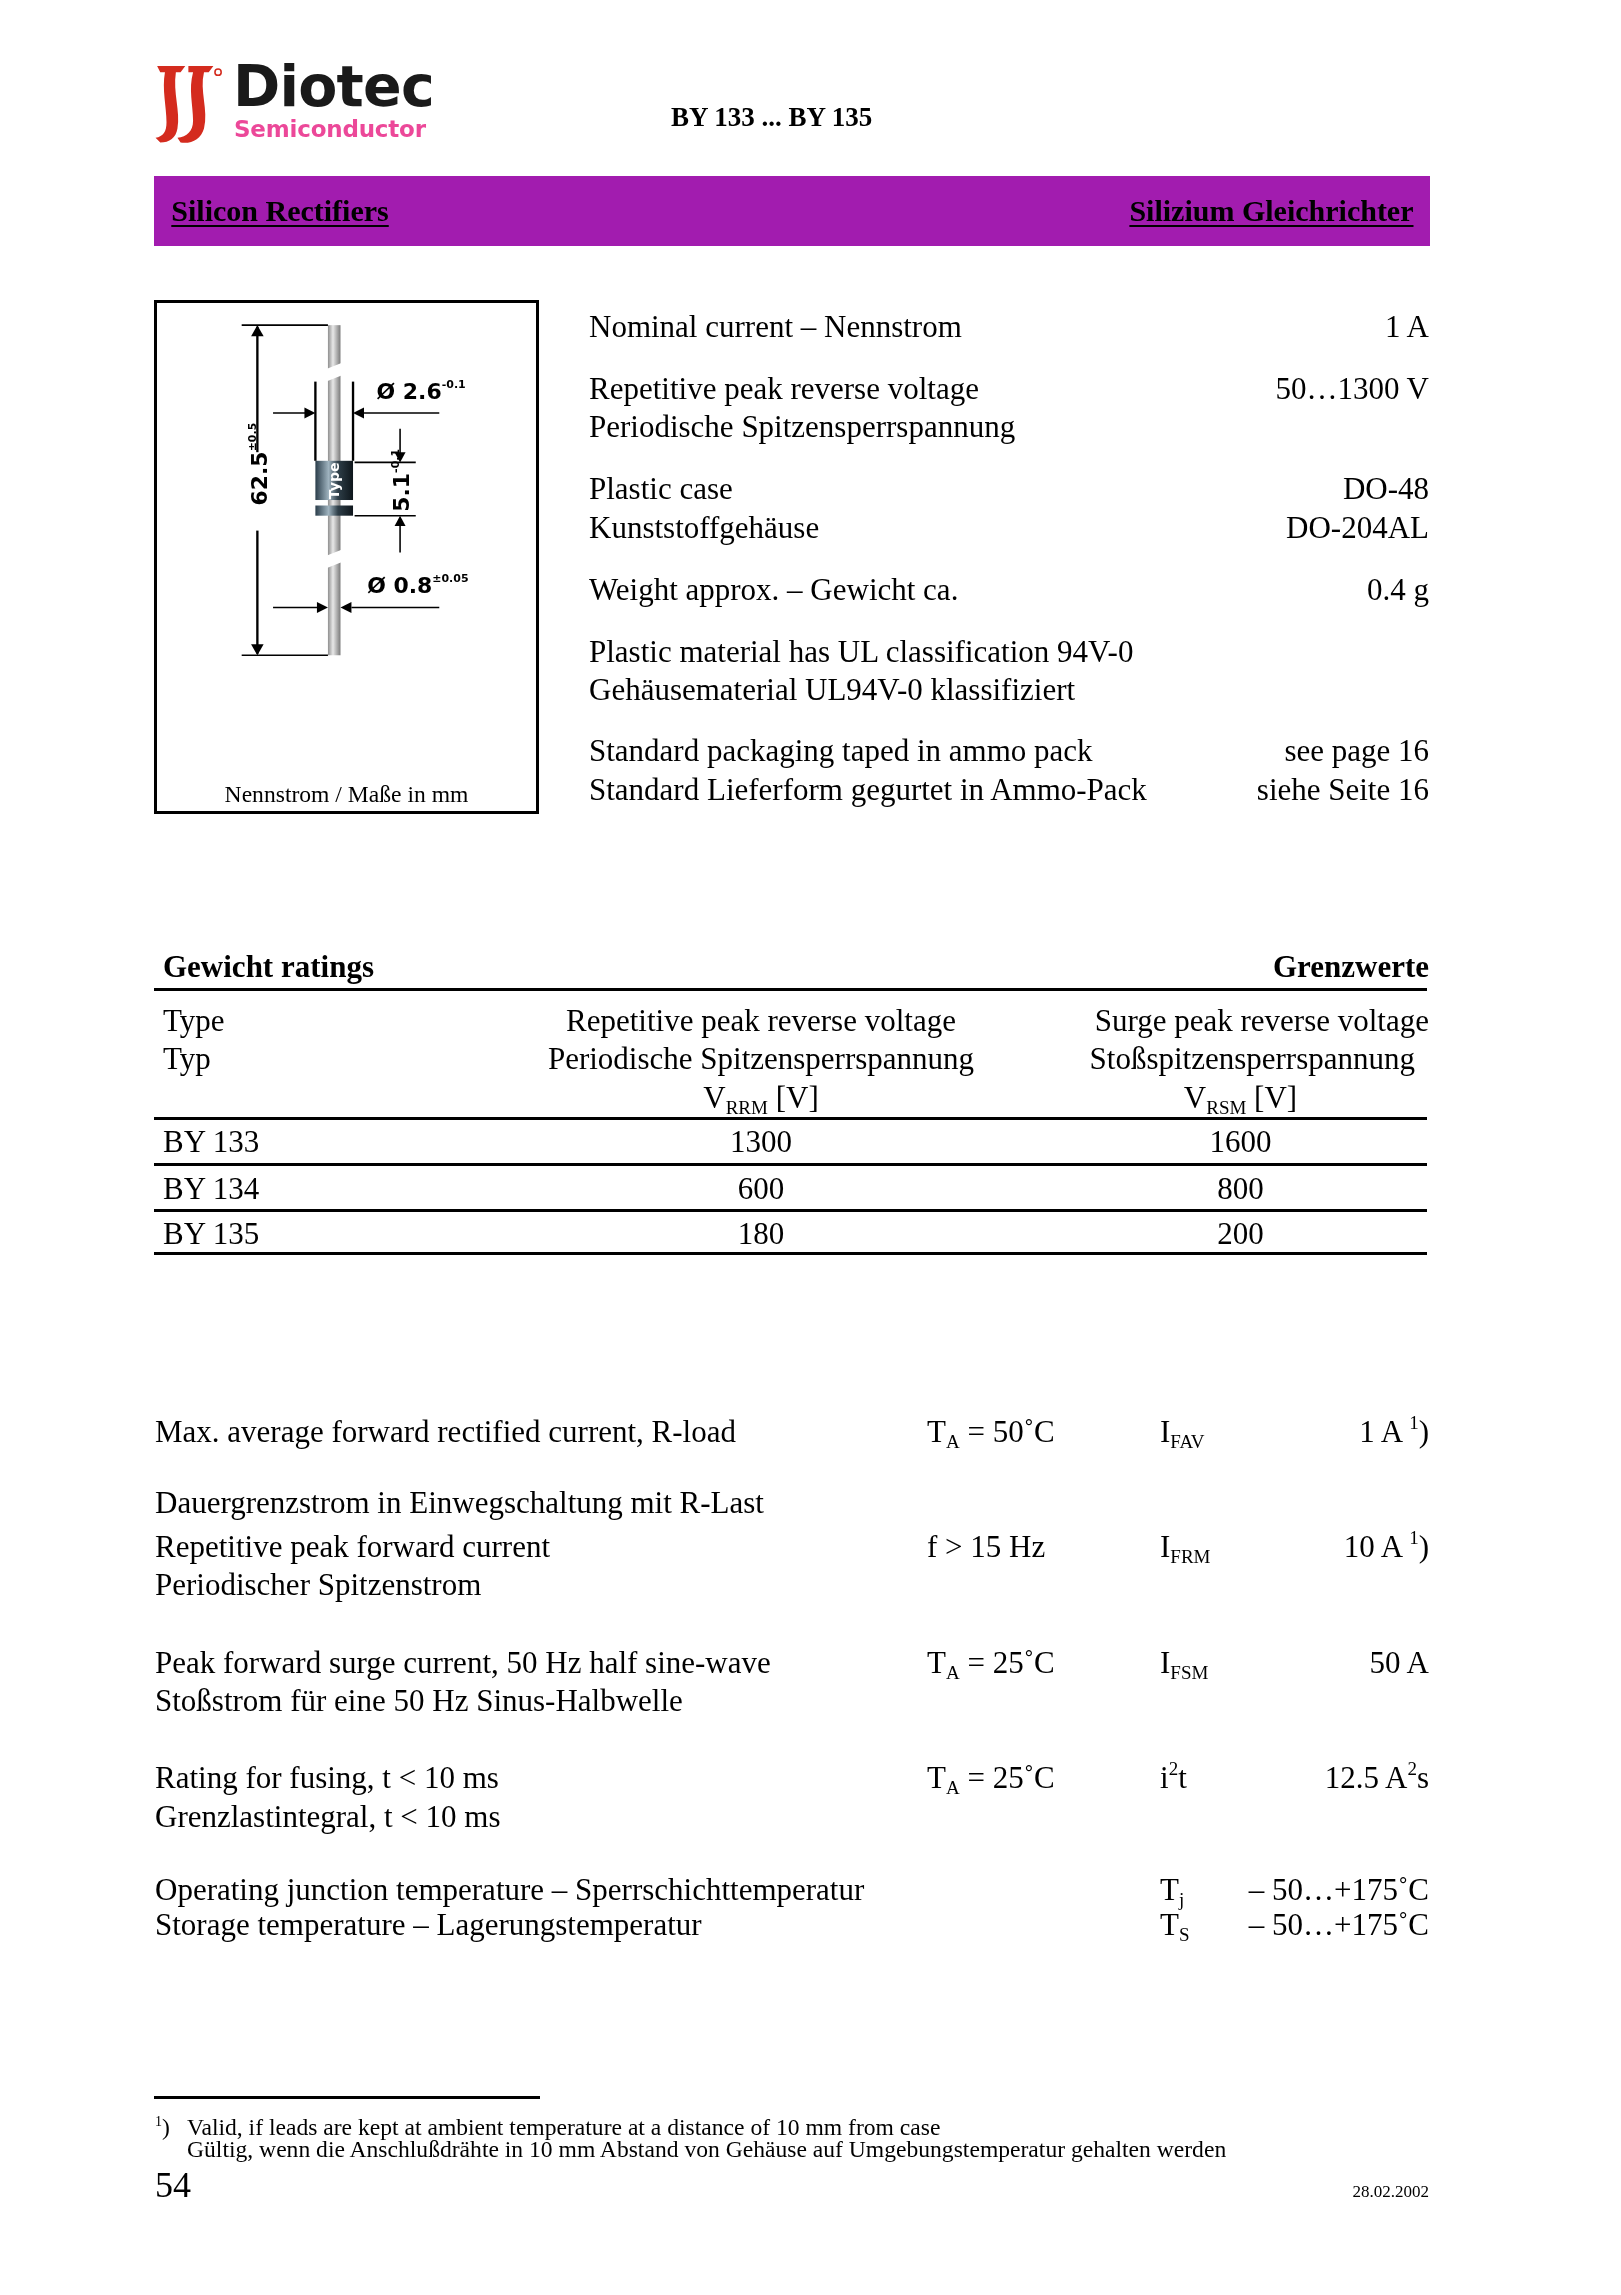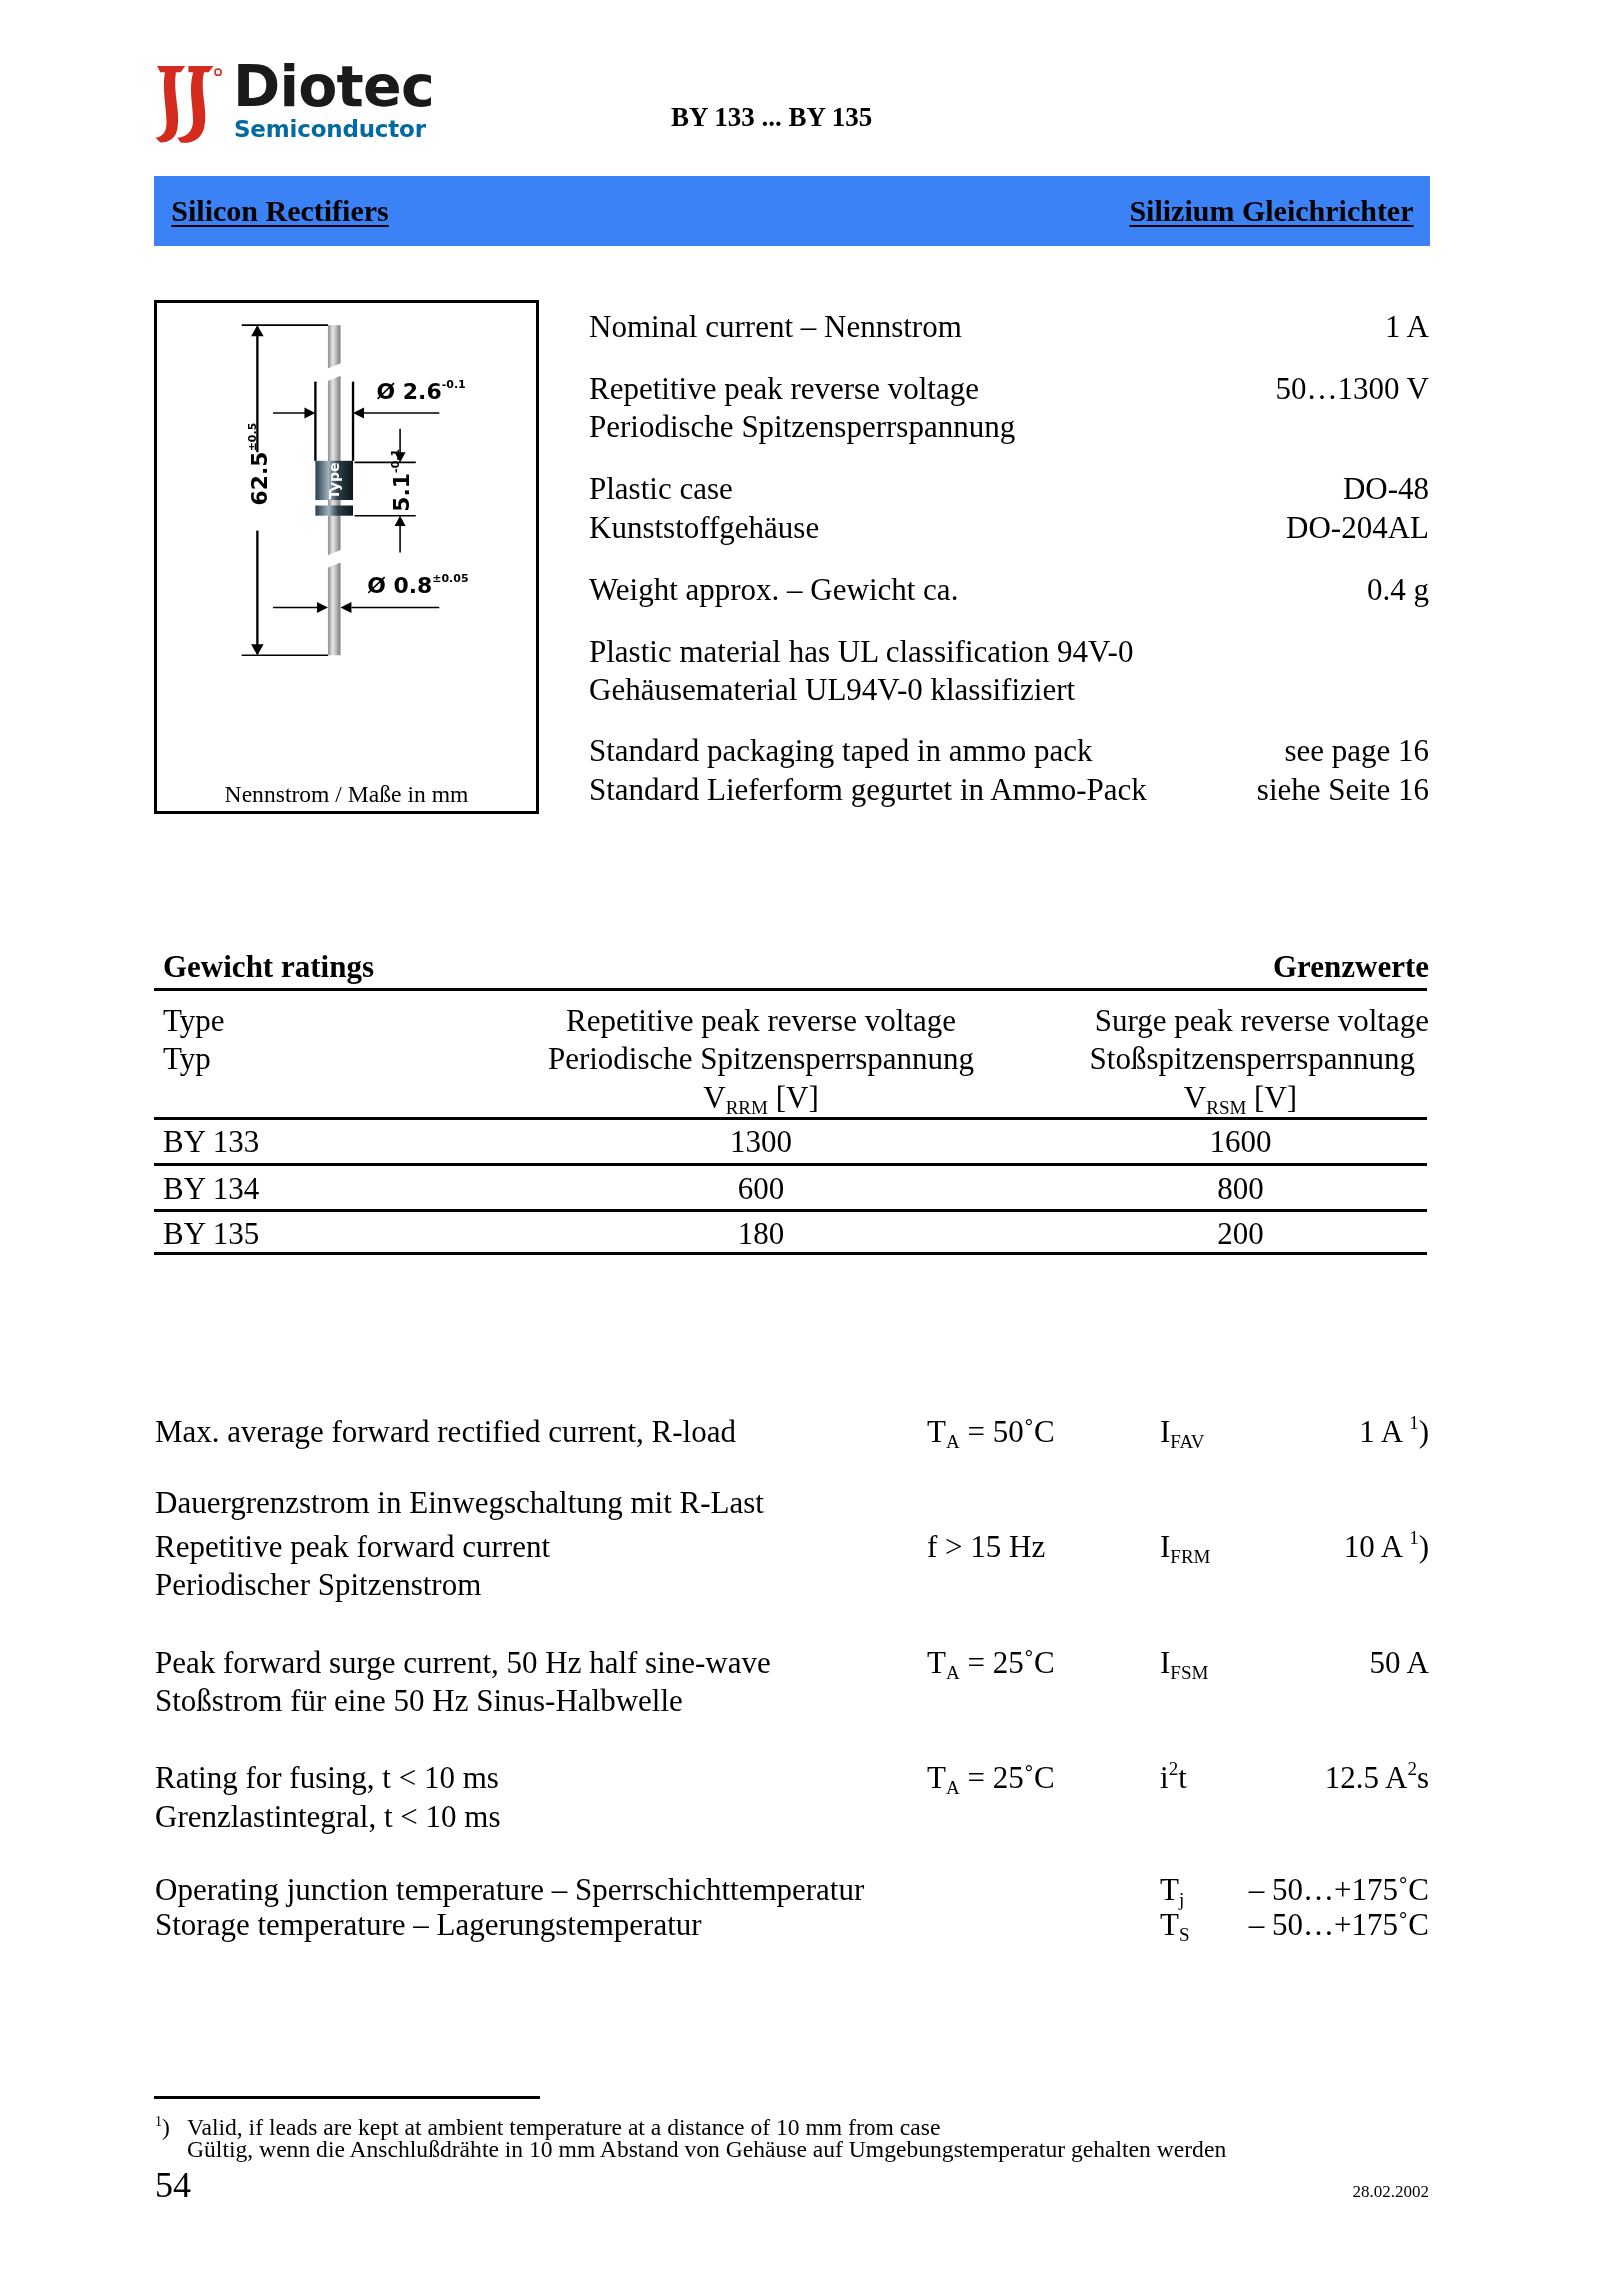--- a/index.html
+++ b/index.html
@@ -7,24 +7,24 @@
   .abs{position:absolute;}
   .t{font-size:31px;line-height:38px;white-space:nowrap;}
   .r{text-align:right;}
   .c{text-align:center;}
   sub{font-size:19px;vertical-align:-6.3px;line-height:0;}
   sup{font-size:19px;vertical-align:12.6px;line-height:0;}
 
   
   #logo{left:154px;top:61px;width:283px;height:88px;}
   #logo .word{position:absolute;left:79px;top:-6.3px;font-family:"DejaVu Sans","Liberation Sans",sans-serif;font-weight:bold;font-size:57px;letter-spacing:-0.8px;color:#1a1a1a;line-height:63px;}
-  #logo .sub{position:absolute;left:80px;top:55px;font-family:"DejaVu Sans","Liberation Sans",sans-serif;font-weight:bold;font-size:23px;color:#0369a1;line-height:27px;letter-spacing:-0.2px;text-align:center;}
+  #logo .sub{position:absolute;left:80px;top:55px;font-family:"DejaVu Sans","Liberation Sans",sans-serif;font-weight:bold;font-size:23px;color:#ec4899;line-height:27px;letter-spacing:-0.2px;text-align:center;}
   #doc-title{left:671px;top:100px;font-size:27px;font-weight:bold;line-height:35px;}
 
-  #band{left:154px;top:176px;width:1276px;height:70px;background:#3b82f6;}
+  #band{left:154px;top:176px;width:1276px;height:70px;background:#a21caf;}
   #band .l,#band .rt{position:absolute;top:17.3px;font-weight:bold;font-size:30px;text-decoration:underline;text-underline-offset:3.9px;text-decoration-thickness:2.4px;line-height:36px;}
   #band .l{left:17.3px;}
   #band .rt{right:16.5px;}
 
   #drawing{left:154px;top:300px;width:385px;height:514px;border:3.9px solid #000;box-sizing:border-box;}
   #drawing svg{position:absolute;left:0;top:0;}
   #drawing .cap{position:absolute;left:0;right:0;top:477px;text-align:center;font-size:23.6px;line-height:28px;}
 
   .spec-l{left:589px;}
   .spec-r{right:193px;}

